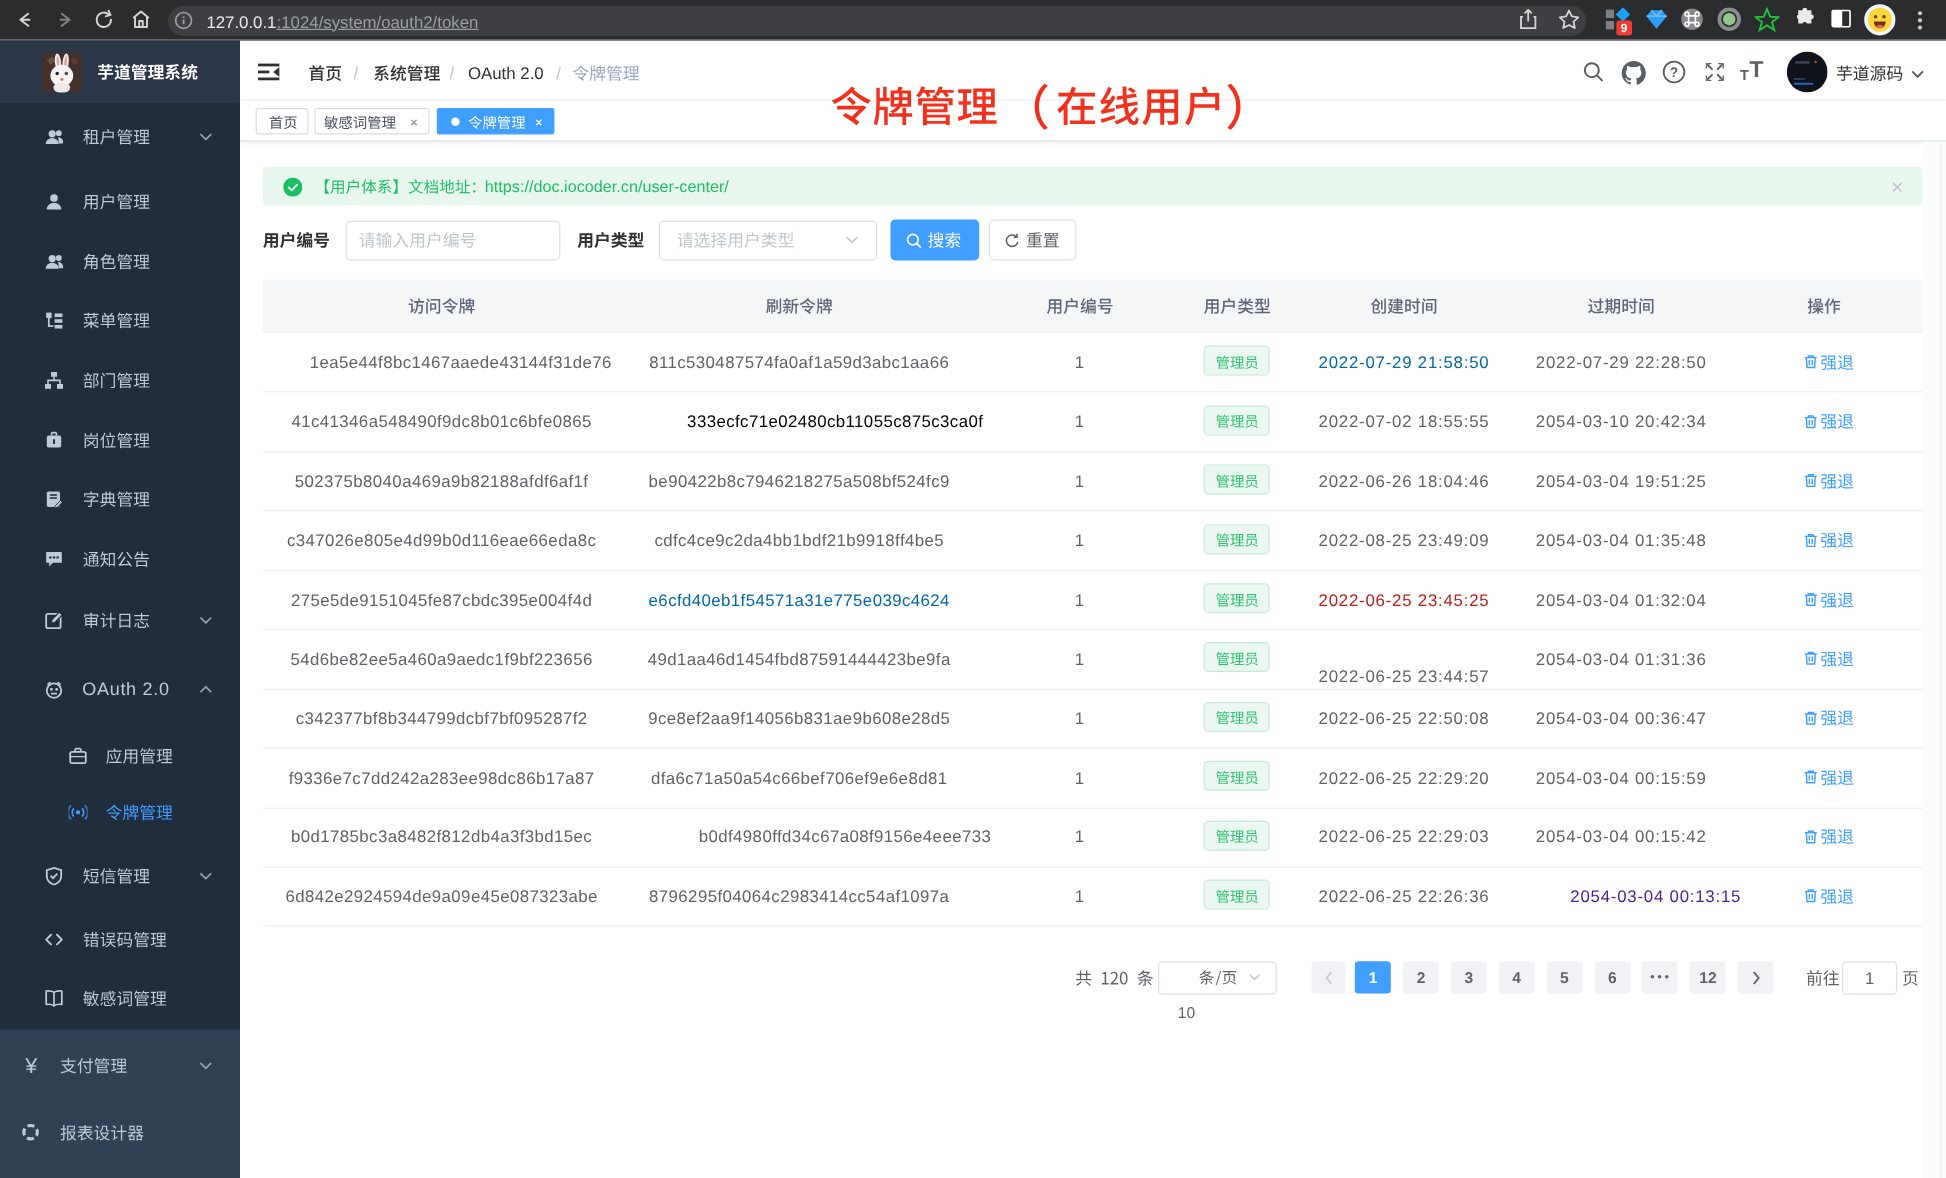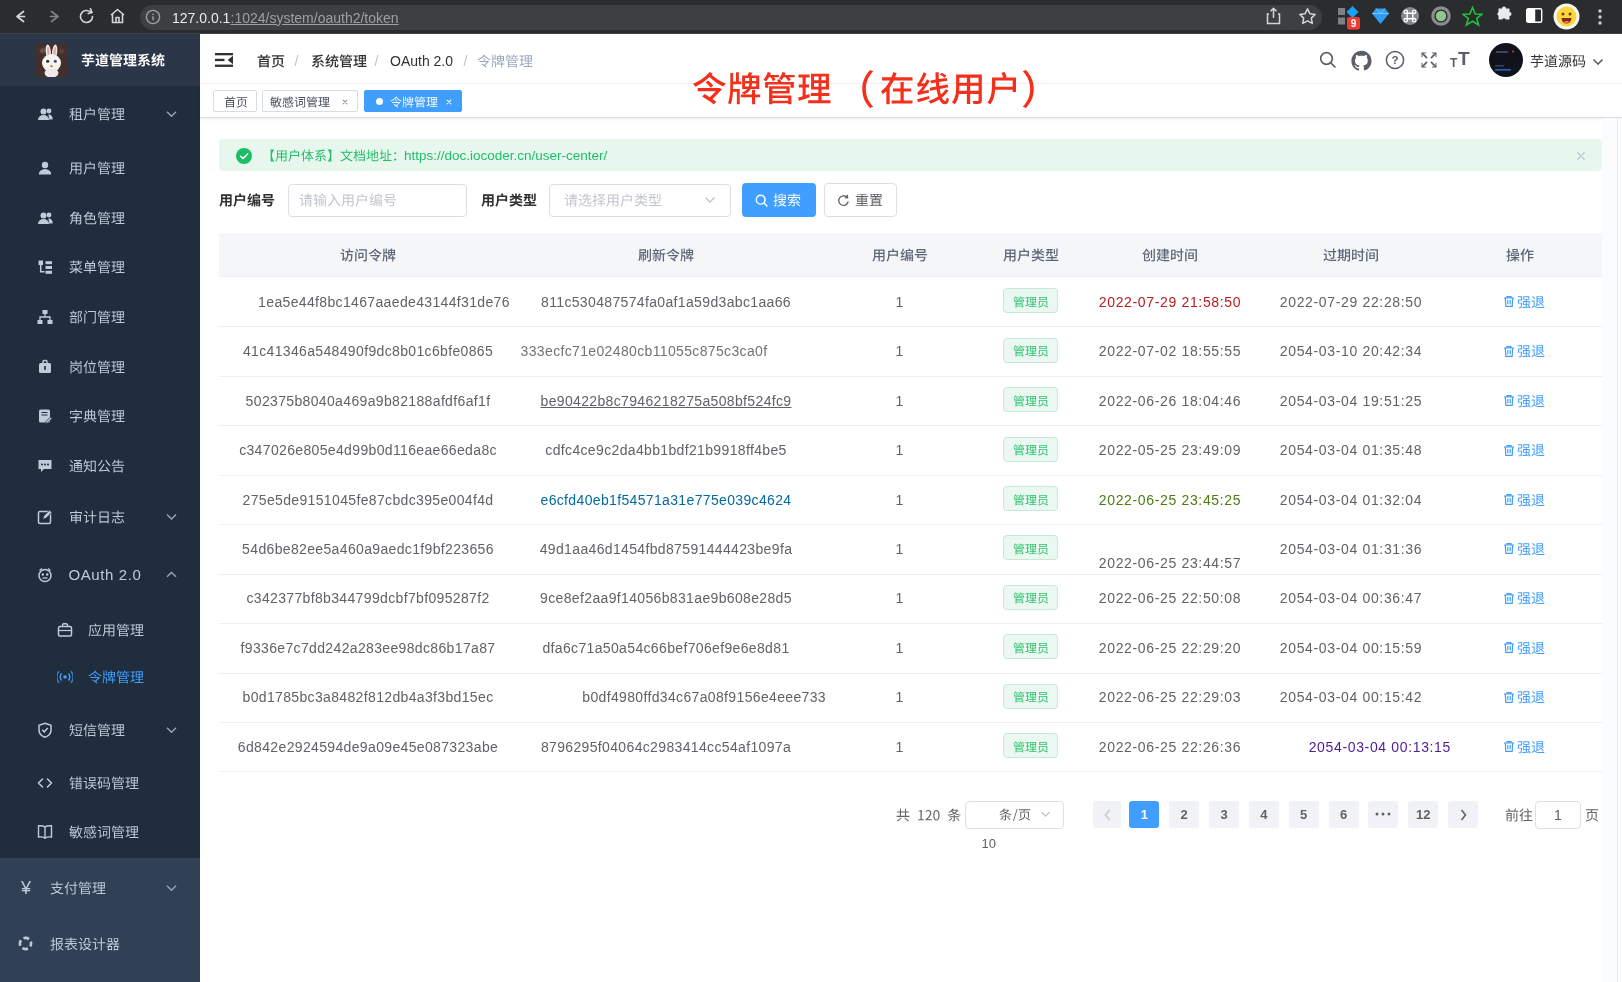--- a/index.html
+++ b/index.html
@@ -659,51 +659,51 @@
     </svg>
 <div class="a" style="font:400 14px/16px 'Liberation Sans',sans-serif;color:#606266;white-space:pre;letter-spacing:0.35px;left:224px;top:293.7px;width:320px;text-align:center;">1ea5e44f8bc1467aaede43144f31de76</div>
 <div class="a" style="font:400 14px/16px 'Liberation Sans',sans-serif;color:#606266;white-space:pre;letter-spacing:0.35px;left:506.0px;top:293.7px;width:320px;text-align:center;">811c530487574fa0af1a59d3abc1aa66</div>
 <div class="a" style="font:400 14px/16px 'Liberation Sans',sans-serif;color:#606266;white-space:pre;left:879.5px;top:293.7px;width:40px;text-align:center;">1</div>
 <div class="a" style="left:1002.5px;top:288.22px;width:55px;height:25px;background:#eaf8f1;border:1px solid #c4ead5;border-radius:4px;"></div>
 <svg class="a" style="left:1013.0px;top:295.7px;" width="36.0" height="12" viewBox="0 -880 3000 1000" fill="#2fc170">
       <use href="#gR7BA1" x="0"></use>
       <use href="#gR7406" x="1000"></use>
       <use href="#gR5458" x="2000"></use>
     </svg>
-<div class="a" style="font:400 14px/16px 'Liberation Sans',sans-serif;color:#b91c1c;white-space:pre;letter-spacing:0.65px;left:1070.0px;top:293.7px;width:200px;text-align:center;">2022-07-29 21:58:50</div>
+<div class="a" style="font:400 14px/16px 'Liberation Sans',sans-serif;color:#0369a1;white-space:pre;letter-spacing:0.65px;left:1070.0px;top:293.7px;width:200px;text-align:center;">2022-07-29 21:58:50</div>
 <div class="a" style="font:400 14px/16px 'Liberation Sans',sans-serif;color:#606266;white-space:pre;letter-spacing:0.65px;left:1251.0px;top:293.7px;width:200px;text-align:center;">2022-07-29 22:28:50</div>
 <svg class="a" style="left:1502.5px;top:295.22px;" width="12" height="13" viewBox="0 0 12 13">
       <path d="M1 3 h10 M4 3 V1.7 h4 V3 M2.3 3 l0.5 8.3 h6.4 l0.5-8.3 M4.8 5 v4.3 M7.2 5 v4.3" stroke="#409eff" stroke-width="1.2" fill="none"></path>
     </svg>
 <svg class="a" style="left:1517.0px;top:294.7px;" width="28.0" height="14" viewBox="0 -880 2000 1000" fill="#409eff">
       <use href="#gR5F3A" x="0"></use>
       <use href="#gR9000" x="1000"></use>
     </svg>
 <div class="a" style="left:219px;top:326.44px;width:1383px;height:1px;background:#ebeef5;"></div>
 <div class="a" style="font:400 14px/16px 'Liberation Sans',sans-serif;color:#606266;white-space:pre;letter-spacing:0.35px;left:208.0px;top:343.2px;width:320px;text-align:center;">41c41346a548490f9dc8b01c6bfe0865</div>
-<div class="a" style="font:400 14px/16px 'Liberation Sans',sans-serif;color:#737373;white-space:pre;letter-spacing:0.35px;left:484px;top:343.2px;width:320px;text-align:center;">333ecfc71e02480cb11055c875c3ca0f</div>
+<div class="a" style="font:400 14px/16px 'Liberation Sans',sans-serif;color:#000000;white-space:pre;letter-spacing:0.35px;left:536px;top:343.2px;width:320px;text-align:center;">333ecfc71e02480cb11055c875c3ca0f</div>
 <div class="a" style="font:400 14px/16px 'Liberation Sans',sans-serif;color:#606266;white-space:pre;left:879.5px;top:343.2px;width:40px;text-align:center;">1</div>
 <div class="a" style="left:1002.5px;top:337.65999999999997px;width:55px;height:25px;background:#eaf8f1;border:1px solid #c4ead5;border-radius:4px;"></div>
 <svg class="a" style="left:1013.0px;top:345.2px;" width="36.0" height="12" viewBox="0 -880 3000 1000" fill="#2fc170">
       <use href="#gR7BA1" x="0"></use>
       <use href="#gR7406" x="1000"></use>
       <use href="#gR5458" x="2000"></use>
     </svg>
 <div class="a" style="font:400 14px/16px 'Liberation Sans',sans-serif;color:#606266;white-space:pre;letter-spacing:0.65px;left:1070.0px;top:343.2px;width:200px;text-align:center;">2022-07-02 18:55:55</div>
 <div class="a" style="font:400 14px/16px 'Liberation Sans',sans-serif;color:#606266;white-space:pre;letter-spacing:0.65px;left:1251.0px;top:343.2px;width:200px;text-align:center;">2054-03-10 20:42:34</div>
 <svg class="a" style="left:1502.5px;top:344.65999999999997px;" width="12" height="13" viewBox="0 0 12 13">
       <path d="M1 3 h10 M4 3 V1.7 h4 V3 M2.3 3 l0.5 8.3 h6.4 l0.5-8.3 M4.8 5 v4.3 M7.2 5 v4.3" stroke="#409eff" stroke-width="1.2" fill="none"></path>
     </svg>
 <svg class="a" style="left:1517.0px;top:344.2px;" width="28.0" height="14" viewBox="0 -880 2000 1000" fill="#409eff">
       <use href="#gR5F3A" x="0"></use>
       <use href="#gR9000" x="1000"></use>
     </svg>
 <div class="a" style="left:219px;top:375.88px;width:1383px;height:1px;background:#ebeef5;"></div>
 <div class="a" style="font:400 14px/16px 'Liberation Sans',sans-serif;color:#606266;white-space:pre;letter-spacing:0.35px;left:208.0px;top:392.6px;width:320px;text-align:center;">502375b8040a469a9b82188afdf6af1f</div>
-<div class="a" style="font:400 14px/16px 'Liberation Sans',sans-serif;color:#606266;white-space:pre;letter-spacing:0.35px;left:506.0px;top:392.6px;width:320px;text-align:center;text-decoration:underline;">be90422b8c7946218275a508bf524fc9</div>
+<div class="a" style="font:400 14px/16px 'Liberation Sans',sans-serif;color:#606266;white-space:pre;letter-spacing:0.35px;left:506.0px;top:392.6px;width:320px;text-align:center;">be90422b8c7946218275a508bf524fc9</div>
 <div class="a" style="font:400 14px/16px 'Liberation Sans',sans-serif;color:#606266;white-space:pre;left:879.5px;top:392.6px;width:40px;text-align:center;">1</div>
 <div class="a" style="left:1002.5px;top:387.1px;width:55px;height:25px;background:#eaf8f1;border:1px solid #c4ead5;border-radius:4px;"></div>
 <svg class="a" style="left:1013.0px;top:394.6px;" width="36.0" height="12" viewBox="0 -880 3000 1000" fill="#2fc170">
       <use href="#gR7BA1" x="0"></use>
       <use href="#gR7406" x="1000"></use>
       <use href="#gR5458" x="2000"></use>
     </svg>
 <div class="a" style="font:400 14px/16px 'Liberation Sans',sans-serif;color:#606266;white-space:pre;letter-spacing:0.65px;left:1070.0px;top:392.6px;width:200px;text-align:center;">2022-06-26 18:04:46</div>
 <div class="a" style="font:400 14px/16px 'Liberation Sans',sans-serif;color:#606266;white-space:pre;letter-spacing:0.65px;left:1251.0px;top:392.6px;width:200px;text-align:center;">2054-03-04 19:51:25</div>
 <svg class="a" style="left:1502.5px;top:394.1px;" width="12" height="13" viewBox="0 0 12 13">
@@ -716,40 +716,40 @@
 <div class="a" style="left:219px;top:425.32px;width:1383px;height:1px;background:#ebeef5;"></div>
 <div class="a" style="font:400 14px/16px 'Liberation Sans',sans-serif;color:#606266;white-space:pre;letter-spacing:0.35px;left:208.0px;top:442.0px;width:320px;text-align:center;">c347026e805e4d99b0d116eae66eda8c</div>
 <div class="a" style="font:400 14px/16px 'Liberation Sans',sans-serif;color:#606266;white-space:pre;letter-spacing:0.35px;left:506.0px;top:442.0px;width:320px;text-align:center;">cdfc4ce9c2da4bb1bdf21b9918ff4be5</div>
 <div class="a" style="font:400 14px/16px 'Liberation Sans',sans-serif;color:#606266;white-space:pre;left:879.5px;top:442.0px;width:40px;text-align:center;">1</div>
 <div class="a" style="left:1002.5px;top:436.53999999999996px;width:55px;height:25px;background:#eaf8f1;border:1px solid #c4ead5;border-radius:4px;"></div>
 <svg class="a" style="left:1013.0px;top:444.0px;" width="36.0" height="12" viewBox="0 -880 3000 1000" fill="#2fc170">
       <use href="#gR7BA1" x="0"></use>
       <use href="#gR7406" x="1000"></use>
       <use href="#gR5458" x="2000"></use>
     </svg>
-<div class="a" style="font:400 14px/16px 'Liberation Sans',sans-serif;color:#606266;white-space:pre;letter-spacing:0.65px;left:1070.0px;top:442.0px;width:200px;text-align:center;">2022-05-25 23:49:09</div>
+<div class="a" style="font:400 14px/16px 'Liberation Sans',sans-serif;color:#606266;white-space:pre;letter-spacing:0.65px;left:1070.0px;top:442.0px;width:200px;text-align:center;">2022-08-25 23:49:09</div>
 <div class="a" style="font:400 14px/16px 'Liberation Sans',sans-serif;color:#606266;white-space:pre;letter-spacing:0.65px;left:1251.0px;top:442.0px;width:200px;text-align:center;">2054-03-04 01:35:48</div>
 <svg class="a" style="left:1502.5px;top:443.53999999999996px;" width="12" height="13" viewBox="0 0 12 13">
       <path d="M1 3 h10 M4 3 V1.7 h4 V3 M2.3 3 l0.5 8.3 h6.4 l0.5-8.3 M4.8 5 v4.3 M7.2 5 v4.3" stroke="#409eff" stroke-width="1.2" fill="none"></path>
     </svg>
 <svg class="a" style="left:1517.0px;top:443.0px;" width="28.0" height="14" viewBox="0 -880 2000 1000" fill="#409eff">
       <use href="#gR5F3A" x="0"></use>
       <use href="#gR9000" x="1000"></use>
     </svg>
 <div class="a" style="left:219px;top:474.76px;width:1383px;height:1px;background:#ebeef5;"></div>
 <div class="a" style="font:400 14px/16px 'Liberation Sans',sans-serif;color:#606266;white-space:pre;letter-spacing:0.35px;left:208.0px;top:491.5px;width:320px;text-align:center;">275e5de9151045fe87cbdc395e004f4d</div>
 <div class="a" style="font:400 14px/16px 'Liberation Sans',sans-serif;color:#0369a1;white-space:pre;letter-spacing:0.35px;left:506.0px;top:491.5px;width:320px;text-align:center;">e6cfd40eb1f54571a31e775e039c4624</div>
 <div class="a" style="font:400 14px/16px 'Liberation Sans',sans-serif;color:#606266;white-space:pre;left:879.5px;top:491.5px;width:40px;text-align:center;">1</div>
 <div class="a" style="left:1002.5px;top:485.98px;width:55px;height:25px;background:#eaf8f1;border:1px solid #c4ead5;border-radius:4px;"></div>
 <svg class="a" style="left:1013.0px;top:493.5px;" width="36.0" height="12" viewBox="0 -880 3000 1000" fill="#2fc170">
       <use href="#gR7BA1" x="0"></use>
       <use href="#gR7406" x="1000"></use>
       <use href="#gR5458" x="2000"></use>
     </svg>
-<div class="a" style="font:400 14px/16px 'Liberation Sans',sans-serif;color:#4d7c0f;white-space:pre;letter-spacing:0.65px;left:1070.0px;top:491.5px;width:200px;text-align:center;">2022-06-25 23:45:25</div>
+<div class="a" style="font:400 14px/16px 'Liberation Sans',sans-serif;color:#b91c1c;white-space:pre;letter-spacing:0.65px;left:1070.0px;top:491.5px;width:200px;text-align:center;">2022-06-25 23:45:25</div>
 <div class="a" style="font:400 14px/16px 'Liberation Sans',sans-serif;color:#606266;white-space:pre;letter-spacing:0.65px;left:1251.0px;top:491.5px;width:200px;text-align:center;">2054-03-04 01:32:04</div>
 <svg class="a" style="left:1502.5px;top:492.98px;" width="12" height="13" viewBox="0 0 12 13">
       <path d="M1 3 h10 M4 3 V1.7 h4 V3 M2.3 3 l0.5 8.3 h6.4 l0.5-8.3 M4.8 5 v4.3 M7.2 5 v4.3" stroke="#409eff" stroke-width="1.2" fill="none"></path>
     </svg>
 <svg class="a" style="left:1517.0px;top:492.5px;" width="28.0" height="14" viewBox="0 -880 2000 1000" fill="#409eff">
       <use href="#gR5F3A" x="0"></use>
       <use href="#gR9000" x="1000"></use>
     </svg>
 <div class="a" style="left:219px;top:524.2px;width:1383px;height:1px;background:#ebeef5;"></div>
 <div class="a" style="font:400 14px/16px 'Liberation Sans',sans-serif;color:#606266;white-space:pre;letter-spacing:0.35px;left:208.0px;top:540.9px;width:320px;text-align:center;">54d6be82ee5a460a9aedc1f9bf223656</div>

